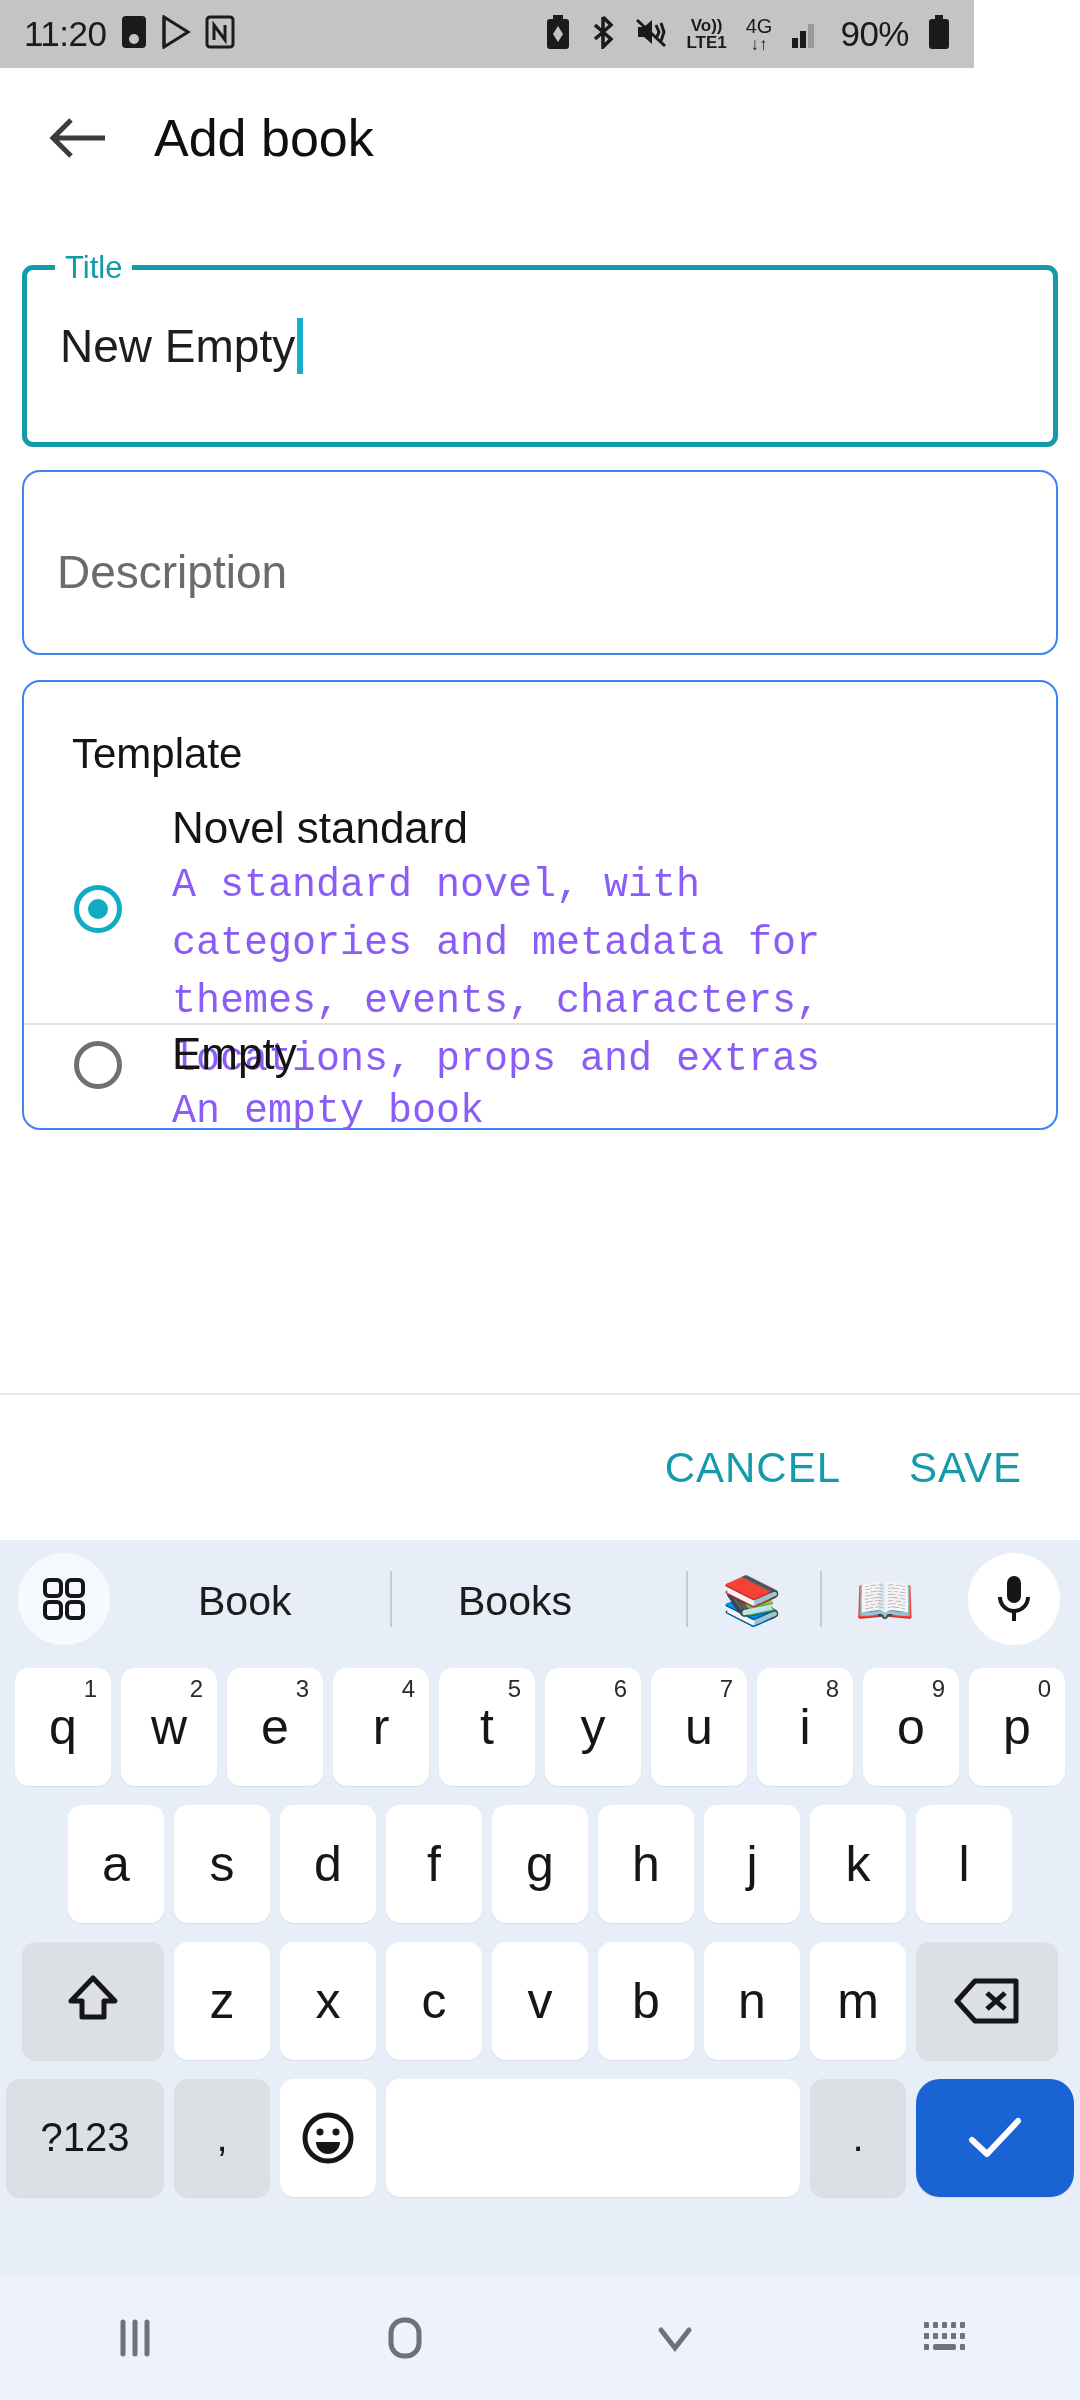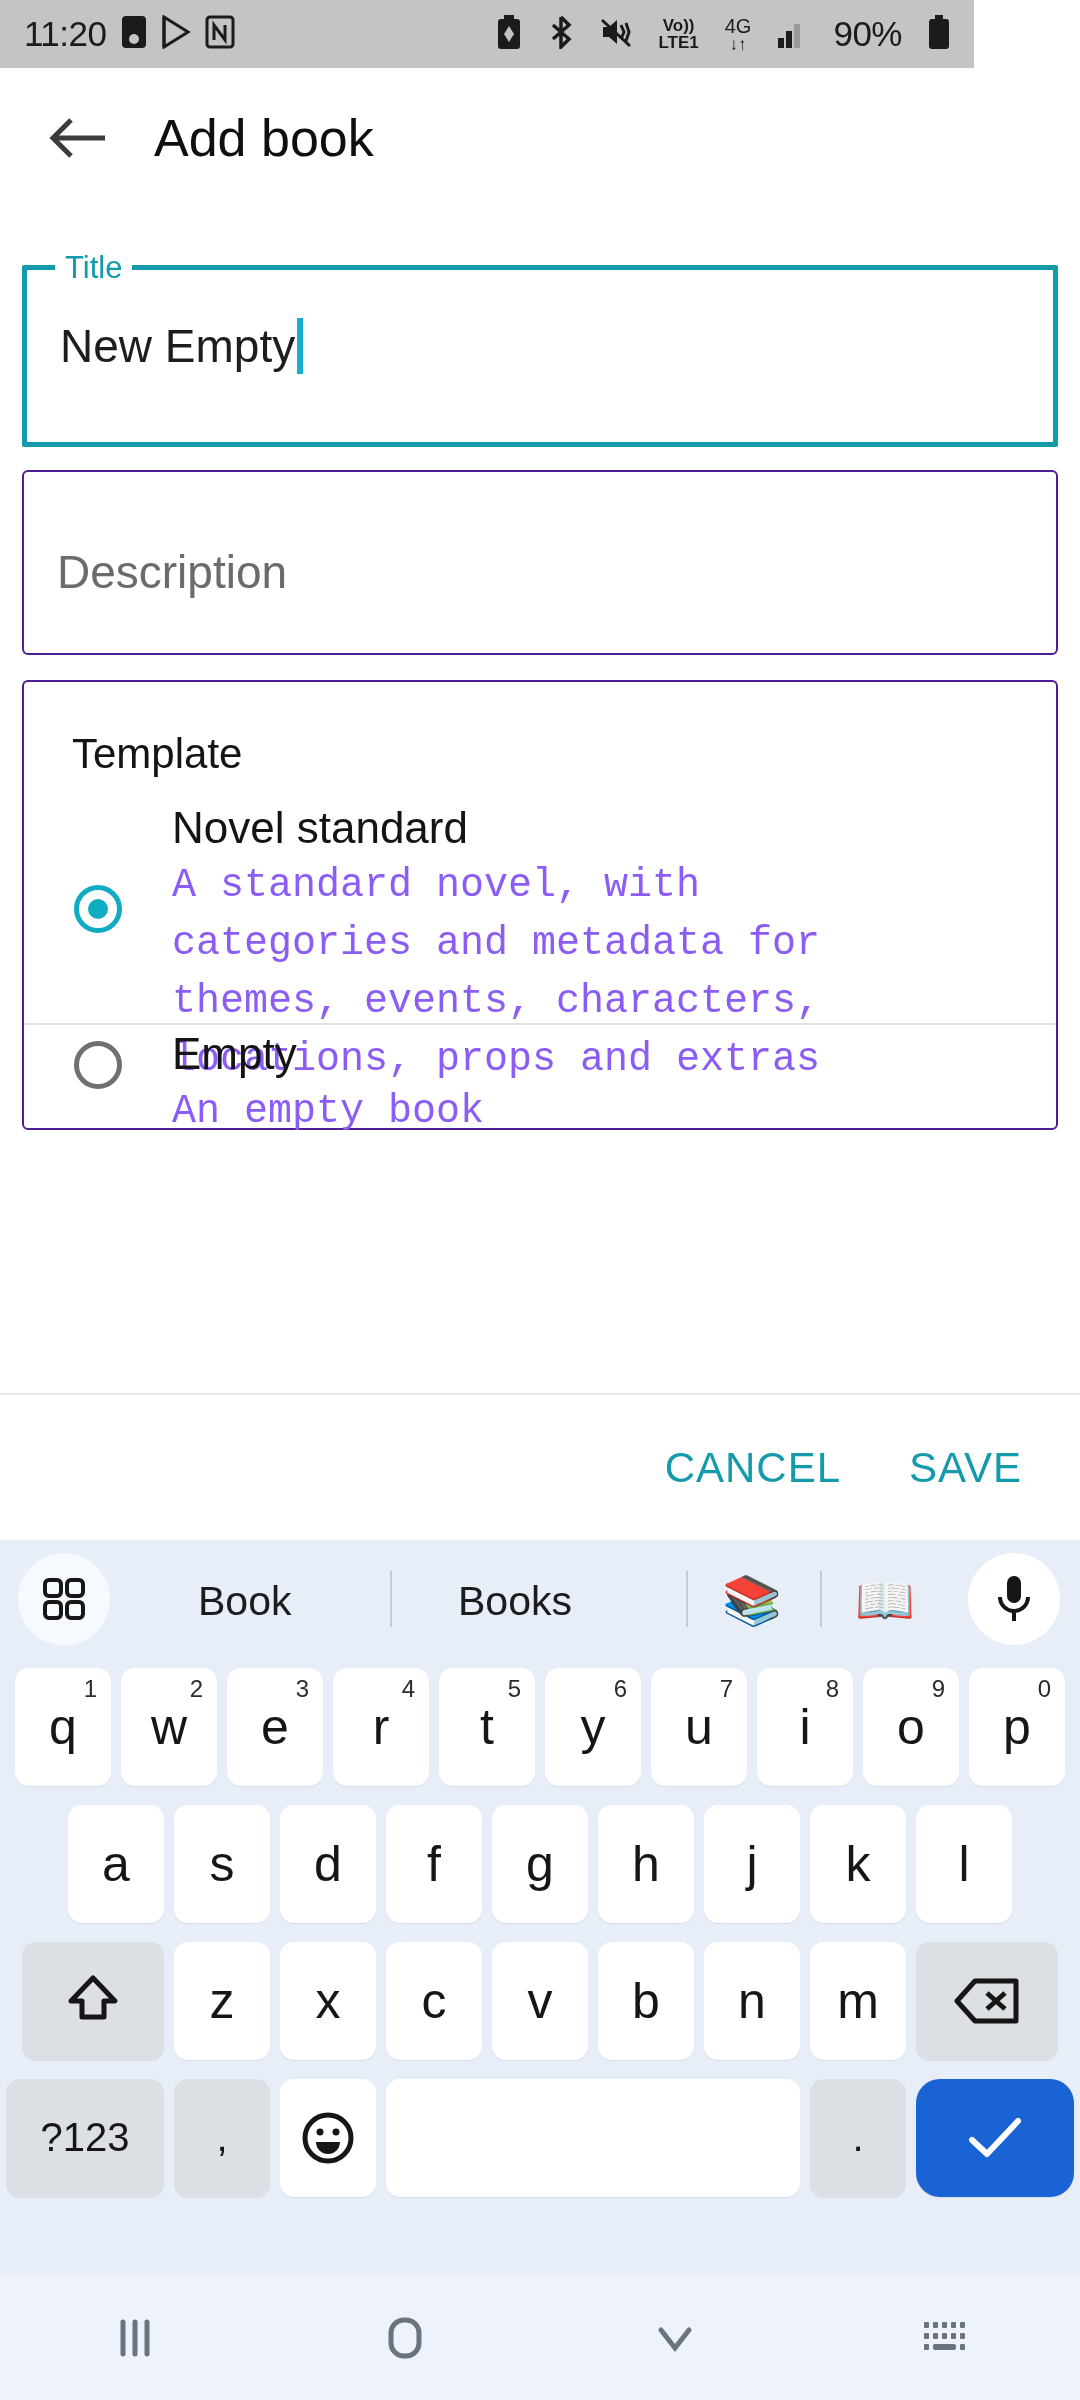--- a/index.html
+++ b/index.html
@@ -15,21 +15,21 @@
   .statusbar {
     position: absolute; top: 0; left: 0;
     width: 974px; height: 68px;
     background: #c4c4c4;
     display: flex; align-items: center;
     padding: 0 24px;
     color: #1b1b1b;
   }
   .sb-left { display: flex; align-items: center; gap: 14px; }
   .sb-clock { font-size: 35px; letter-spacing: -0.5px; color: #1b1b1b; }
-  .sb-right { margin-left: auto; display: flex; align-items: center; gap: 26px; }
+  .sb-right { margin-left: auto; display: flex; align-items: center; gap: 19px; }
   .sb-batt-pct { font-size: 35px; color: #1b1b1b; letter-spacing: -0.5px; }
   .sb-ico { display: block; }
   .netstack { display: flex; flex-direction: column; align-items: center; line-height: 1; }
   .netstack .l1 { font-size: 17px; font-weight: bold; }
   .netstack .l2 { font-size: 17px; font-weight: bold; }
   .fourg { display: flex; flex-direction: column; align-items: center; line-height: 1; }
   .fourg .l1 { font-size: 20px; font-weight: normal; }
   .fourg .l2 { font-size: 17px; }
 
   
@@ -41,28 +41,28 @@
   }
   .back-btn { width: 112px; height: 112px; margin-left: 22px;
     display: flex; align-items: center; justify-content: center; }
   .appbar-title { font-size: 52px; color: #0f0f0f; margin-left: 20px; font-weight: 400; }
 
   
   .content { position: absolute; top: 208px; left: 0; width: 1080px; height: 1185px; background: #fff; }
 
   .field-outline {
     position: absolute;
-    border: 2px solid #4c1d95;
-    border-radius: 6px;
+    border: 2px solid #3b82f6;
+    border-radius: 18px;
     background: #fff;
   }
   .field-title {
     left: 22px; top: 57px; width: 1036px; height: 182px;
     border: 5px solid #139AAB;
-    border-radius: 2px;
+    border-radius: 11px;
     padding-left: 32px;
   }
   .field-title .notch {
     position: absolute; top: -18px; left: 28px;
     background: #fff; padding: 0 10px;
     font-size: 31px; color: #139AAB; line-height: 32px;
   }
   .field-title .value {
     position: absolute; left: 33px; top: 48px;
     font-size: 46px; color: #1d1d1d; display: flex; align-items: center;

